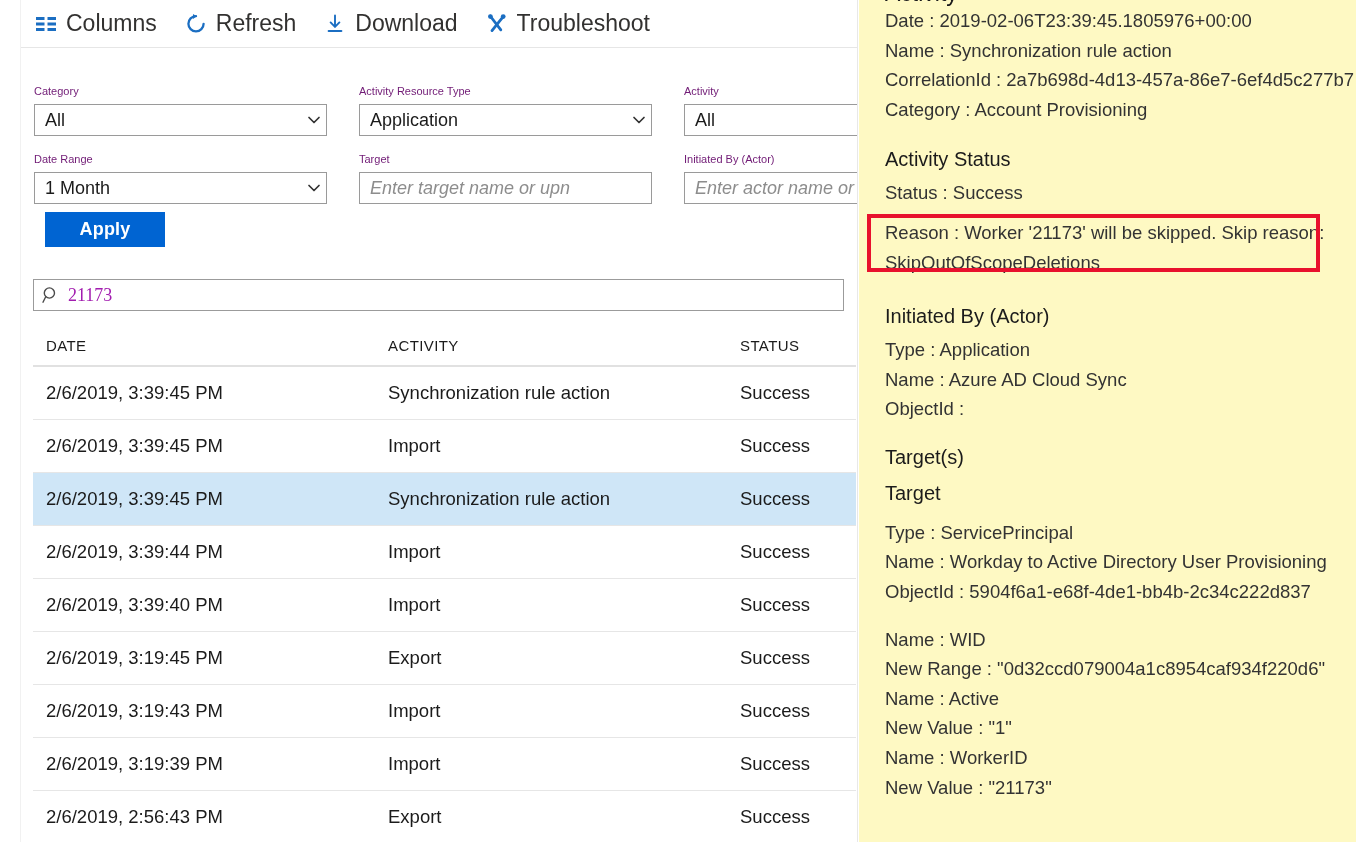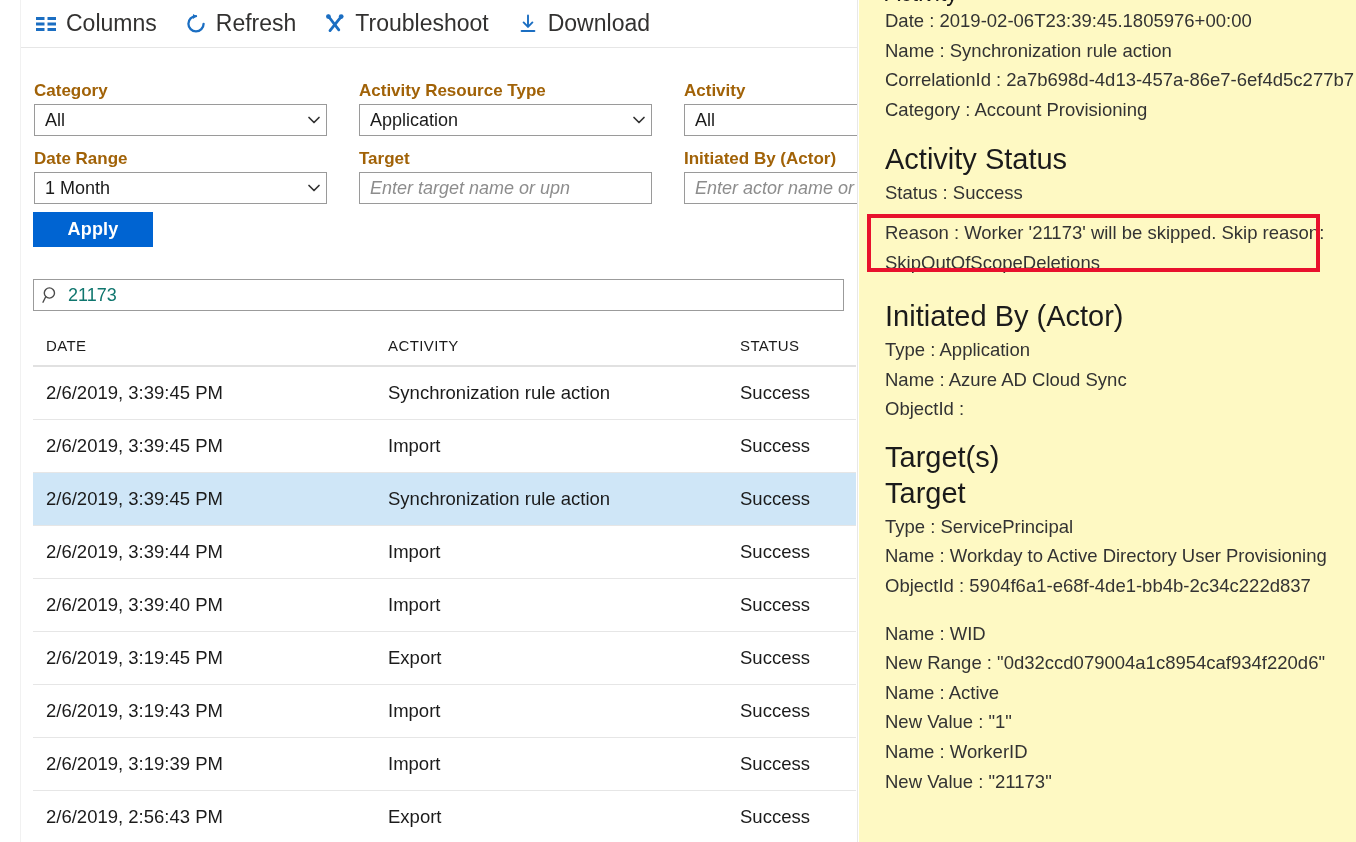--- a/index.html
+++ b/index.html
@@ -65,26 +65,25 @@
   }
   .filter-grid {
     display: grid;
     grid-template-columns: 325px 1fr 325px 1fr 325px;
     grid-template-rows: auto auto;
     column-gap: 0px;
     row-gap: 0px;
   }
   .fld { margin-bottom: 10px; }
   .fld-label {
-    font-size: 17px;
-    color: #a16207;
+    font-size: 11px;
+    color: #701a75;
     line-height: 22px;
     margin-bottom: 2px;
     font-family: "Liberation Sans", sans-serif;
-    font-weight: bold;
   }
   .fld-control {
     position: relative;
     width: 293px;
     height: 32px;
     border: 1px solid #9a9a9a;
     background: #fff;
     display: flex;
     align-items: center;
     padding: 0 10px;
@@ -122,23 +121,23 @@
     left: 33px; top: 279px;
     width: 811px; height: 32px;
     border: 1px solid #9b9b9b;
     background: #fff;
     display: flex;
     align-items: center;
     padding: 0 8px;
     gap: 8px;
   }
   #search-box .sv {
-    font-size: 18px; color: #0f766e; line-height: 30px;
+    font-size: 18px; color: #a21caf; line-height: 30px;
     border: none; outline: none; background: transparent;
-    font-family: Liberation Sans, sans-serif;
+    font-family: Liberation Serif, serif;
     flex: 1; padding: 0;
   }
   .srch-icon { width: 18px; height: 18px; flex: 0 0 18px; }
 
   
   #log-table {
     position: absolute;
     left: 33px; top: 325px;
     width: 823px;
   }
@@ -171,21 +170,21 @@
   
   #right-pane {
     position: absolute;
     left: 859px; top: 0;
     width: 497px; height: 842px;
     background: #fef9c3;
     overflow: hidden;
     padding-left: 26px;
   }
   .det-h2 {
-    font-size: 29px;
+    font-size: 20px;
     font-weight: normal;
     color: #1b1b1b;
     margin: 0;
     line-height: 30px;
   }
   .det-line {
     font-size: 18.5px;
     color: #333333;
     line-height: 29.6px;
     white-space: nowrap;
@@ -253,39 +252,39 @@
             <path d="M11 3.2 A7.6 7.6 0 1 0 18.6 10.8" fill="none" stroke="#1b6ec2" stroke-width="2.3" stroke-linecap="round"></path>
             <path d="M8.0 1.0 L11.6 3.3 L8.0 5.9 Z" fill="#1b6ec2"></path>
           </svg>
         </span>
         <span>Refresh</span>
       </button>
 
       <button class="tb-btn">
         <span class="tb-icon">
           <svg class="tb-icon" viewBox="0 0 22 22" aria-hidden="true">
+            <path d="M11 2.5 L11 13.2" fill="none" stroke="#1b6ec2" stroke-width="1.9" stroke-linecap="round"></path>
+            <path d="M6.6 9.4 L11 13.9 L15.4 9.4" fill="none" stroke="#1b6ec2" stroke-width="1.9" stroke-linecap="round" stroke-linejoin="round"></path>
+            <path d="M4.6 18 L17.4 18" fill="none" stroke="#1b6ec2" stroke-width="1.9" stroke-linecap="round"></path>
+          </svg>
+        </span>
+        <span>Download</span>
+      </button>
+
+      <button class="tb-btn">
+        <span class="tb-icon">
+          <svg class="tb-icon" viewBox="0 0 22 22" aria-hidden="true">
             <path d="M4.2 3.0 L14.8 16.8" stroke="#1b6ec2" stroke-width="2.8" stroke-linecap="round"></path>
             <path d="M17.4 3.4 L6.0 17.6" stroke="#1b6ec2" stroke-width="2.8" stroke-linecap="round"></path>
             <circle cx="4.4" cy="3.6" r="2.4" fill="#1b6ec2"></circle>
             <circle cx="17.2" cy="3.6" r="2.4" fill="#1b6ec2"></circle>
           </svg>
         </span>
         <span>Troubleshoot</span>
       </button>
-
-      <button class="tb-btn">
-        <span class="tb-icon">
-          <svg class="tb-icon" viewBox="0 0 22 22" aria-hidden="true">
-            <path d="M11 2.5 L11 13.2" fill="none" stroke="#1b6ec2" stroke-width="1.9" stroke-linecap="round"></path>
-            <path d="M6.6 9.4 L11 13.9 L15.4 9.4" fill="none" stroke="#1b6ec2" stroke-width="1.9" stroke-linecap="round" stroke-linejoin="round"></path>
-            <path d="M4.6 18 L17.4 18" fill="none" stroke="#1b6ec2" stroke-width="1.9" stroke-linecap="round"></path>
-          </svg>
-        </span>
-        <span>Download</span>
-      </button>
     </div>
 
     <div id="filters">
       <div class="filter-grid">
 
         <div class="fld">
           <div class="fld-label">Category</div>
           <div class="fld-control">
             <span class="val">All</span>
             <span class="chev">
@@ -342,21 +341,21 @@
         <div class="fld row2">
           <div class="fld-label">Initiated By (Actor)</div>
           <div class="fld-control">
             <span class="ph">Enter actor name or upn</span>
           </div>
         </div>
 
       </div>
     </div>
 
-    <button id="apply-btn" style="background: rgb(0, 100, 210);">Apply</button>
+    <button id="apply-btn" style="background: rgb(0, 100, 210); margin-left: 12px;">Apply</button>
 
     <div id="search-box">
       <span class="srch-icon">
         <svg class="srch-icon" viewBox="0 0 18 18" aria-hidden="true">
           <circle cx="7.4" cy="7.0" r="5.1" fill="none" stroke="#4a4a4a" stroke-width="1.4"></circle>
           <path d="M3.6 11.0 L1.0 16.2" stroke="#4a4a4a" stroke-width="1.4" stroke-linecap="round"></path>
         </svg>
       </span>
       <input class="sv" type="text" value="21173" placeholder="Search" style="">
     </div>
@@ -439,21 +438,21 @@
     <div class="sec" style="margin-top:93px;">
       <h2 class="det-h2">Initiated By (Actor)</h2>
       <div class="det-line" style="margin-top:4px;">Type : Application</div>
       <div class="det-line">Name : Azure AD Cloud Sync</div>
       <div class="det-line">ObjectId :</div>
     </div>
 
     <div class="sec" style="margin-top:18px;">
       <h2 class="det-h2">Target(s)</h2>
       <h2 class="det-h2" style="margin-top:6px;">Target</h2>
-      <div class="det-line" style="margin-top:4px;">Type : ServicePrincipal</div>
+      <div class="det-line" style="margin-top:10px;">Type : ServicePrincipal</div>
       <div class="det-line">Name : Workday to Active Directory User Provisioning</div>
       <div class="det-line">ObjectId : 5904f6a1-e68f-4de1-bb4b-2c34c222d837</div>
     </div>
 
     <div class="sec" style="margin-top:18px;">
       <div id="modified-properties-list" style="margin-top:4px;">
           <div class="det-line">Name : WID</div>
           <div class="det-line">New Range : "0d32ccd079004a1c8954caf934f220d6"</div>
           <div class="det-line">Name : Active</div>
           <div class="det-line">New Value : "1"</div>

